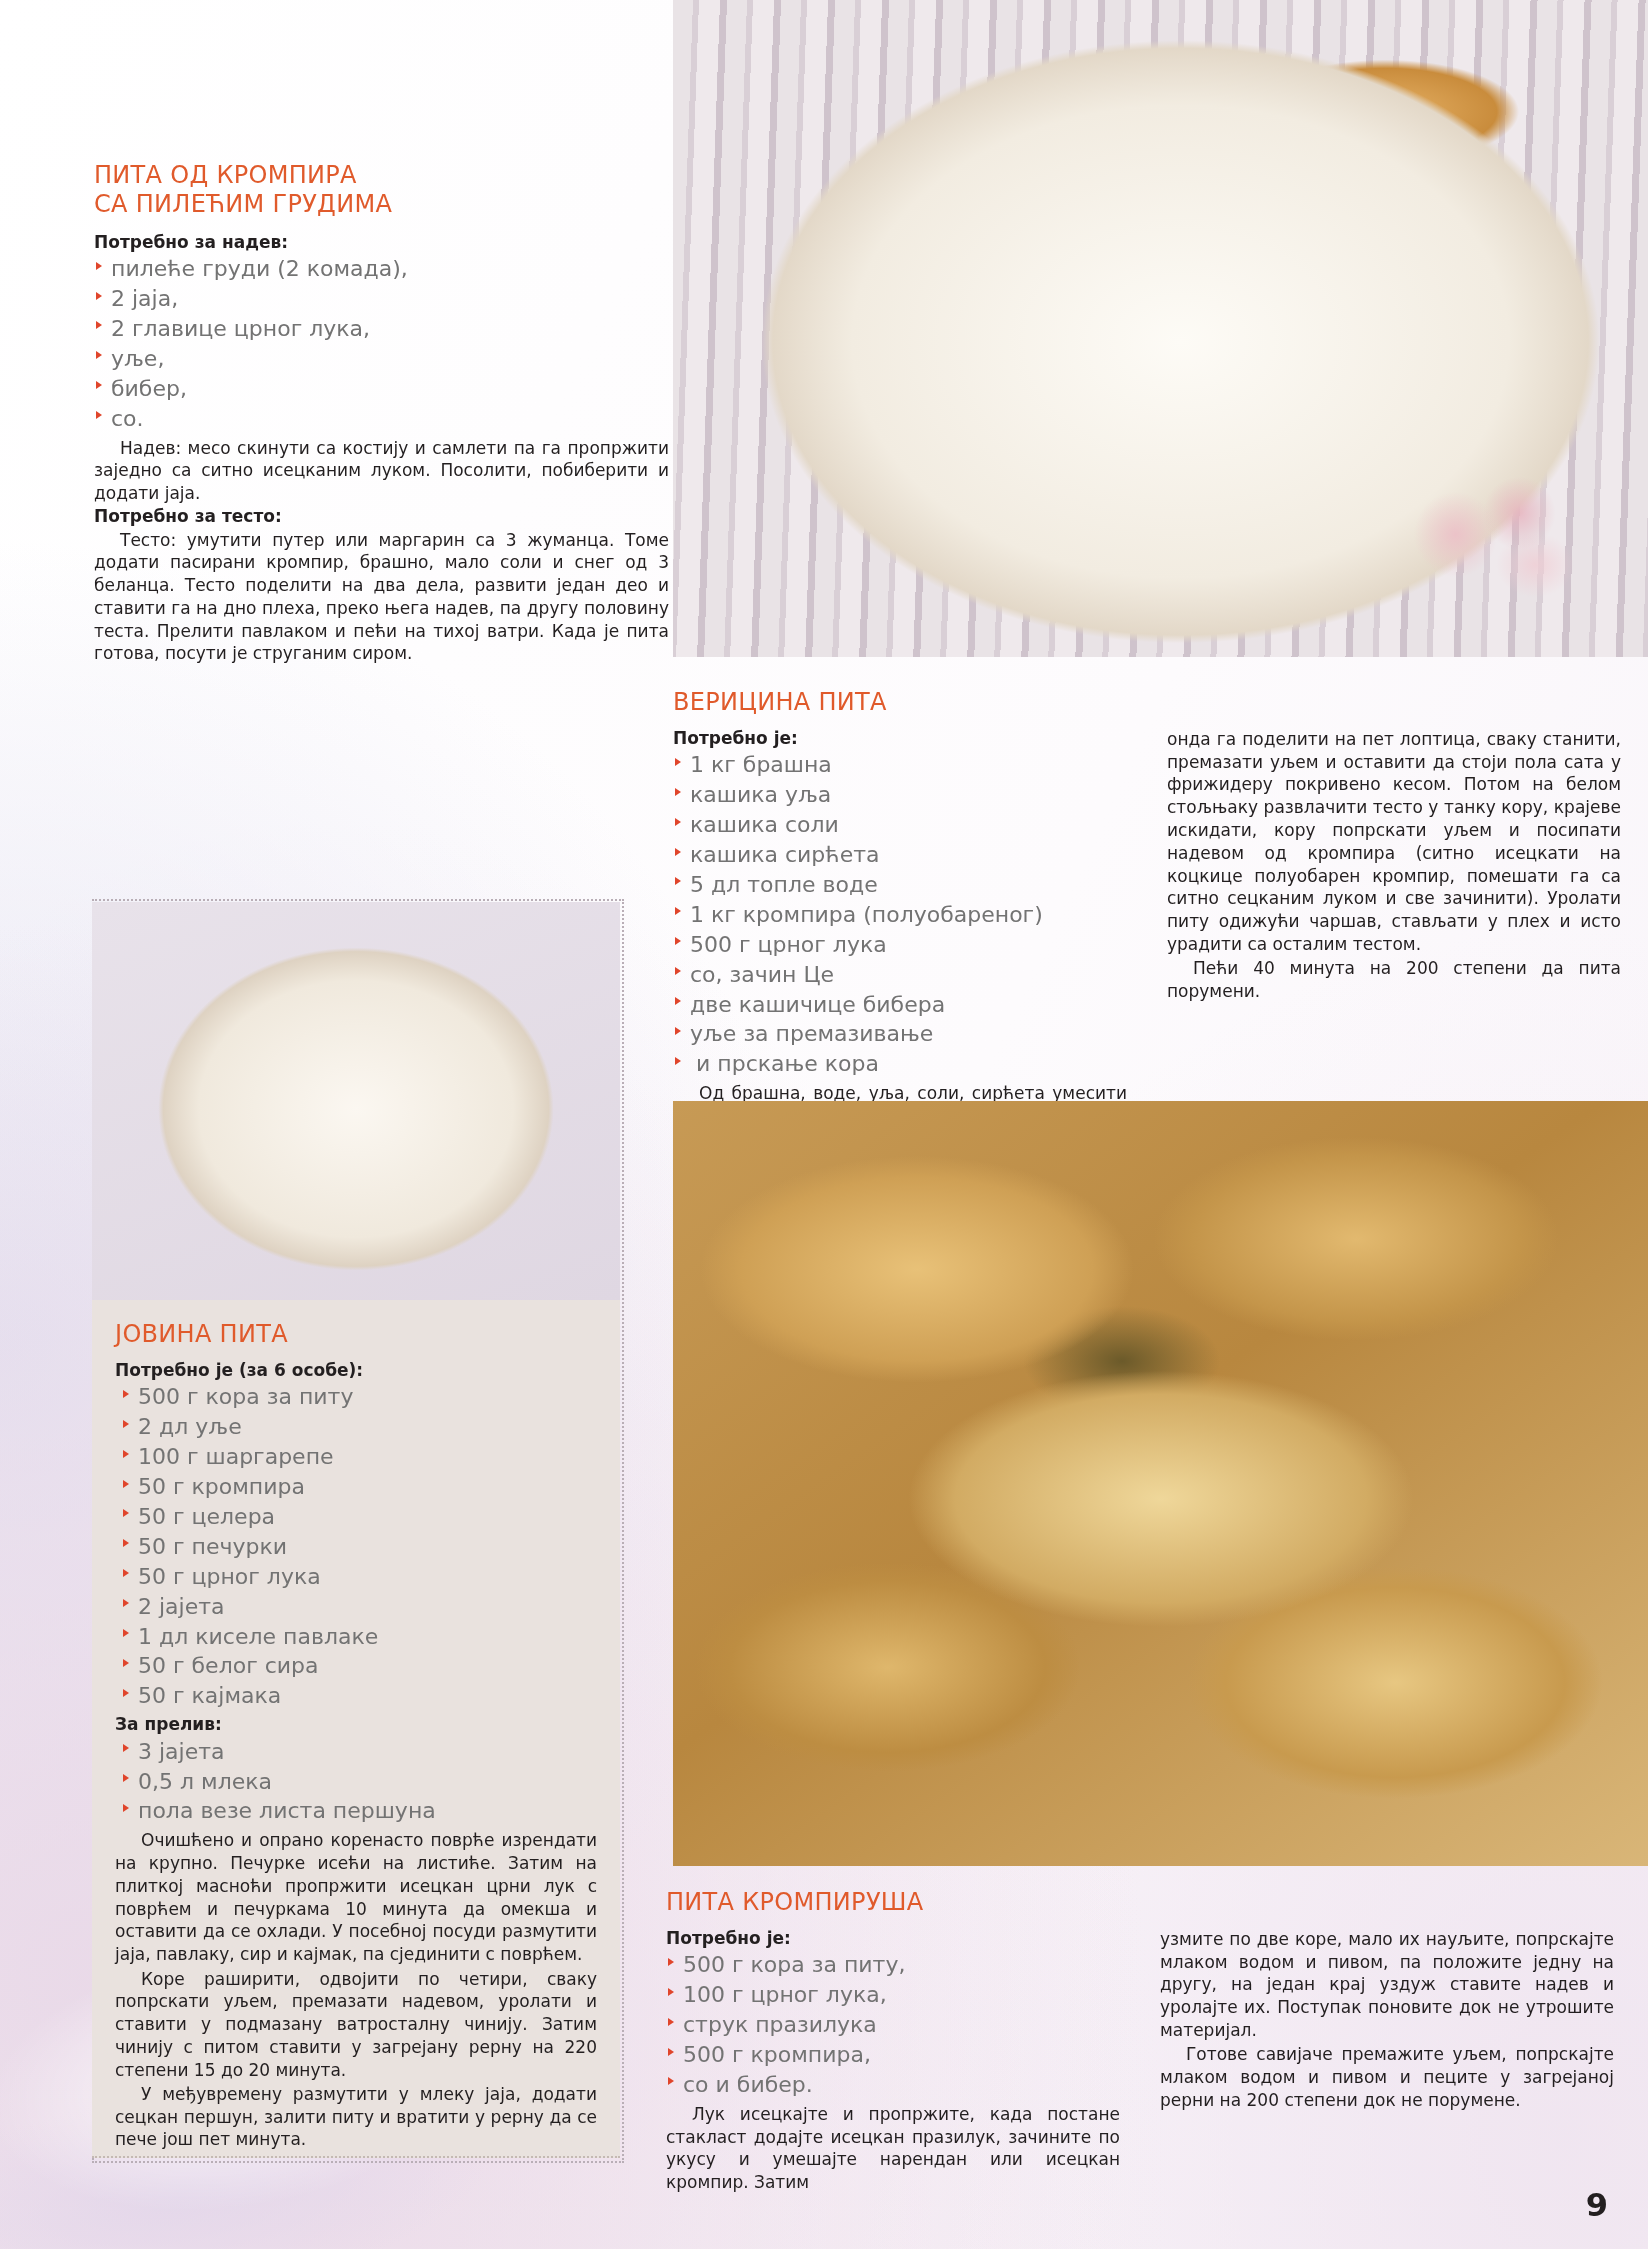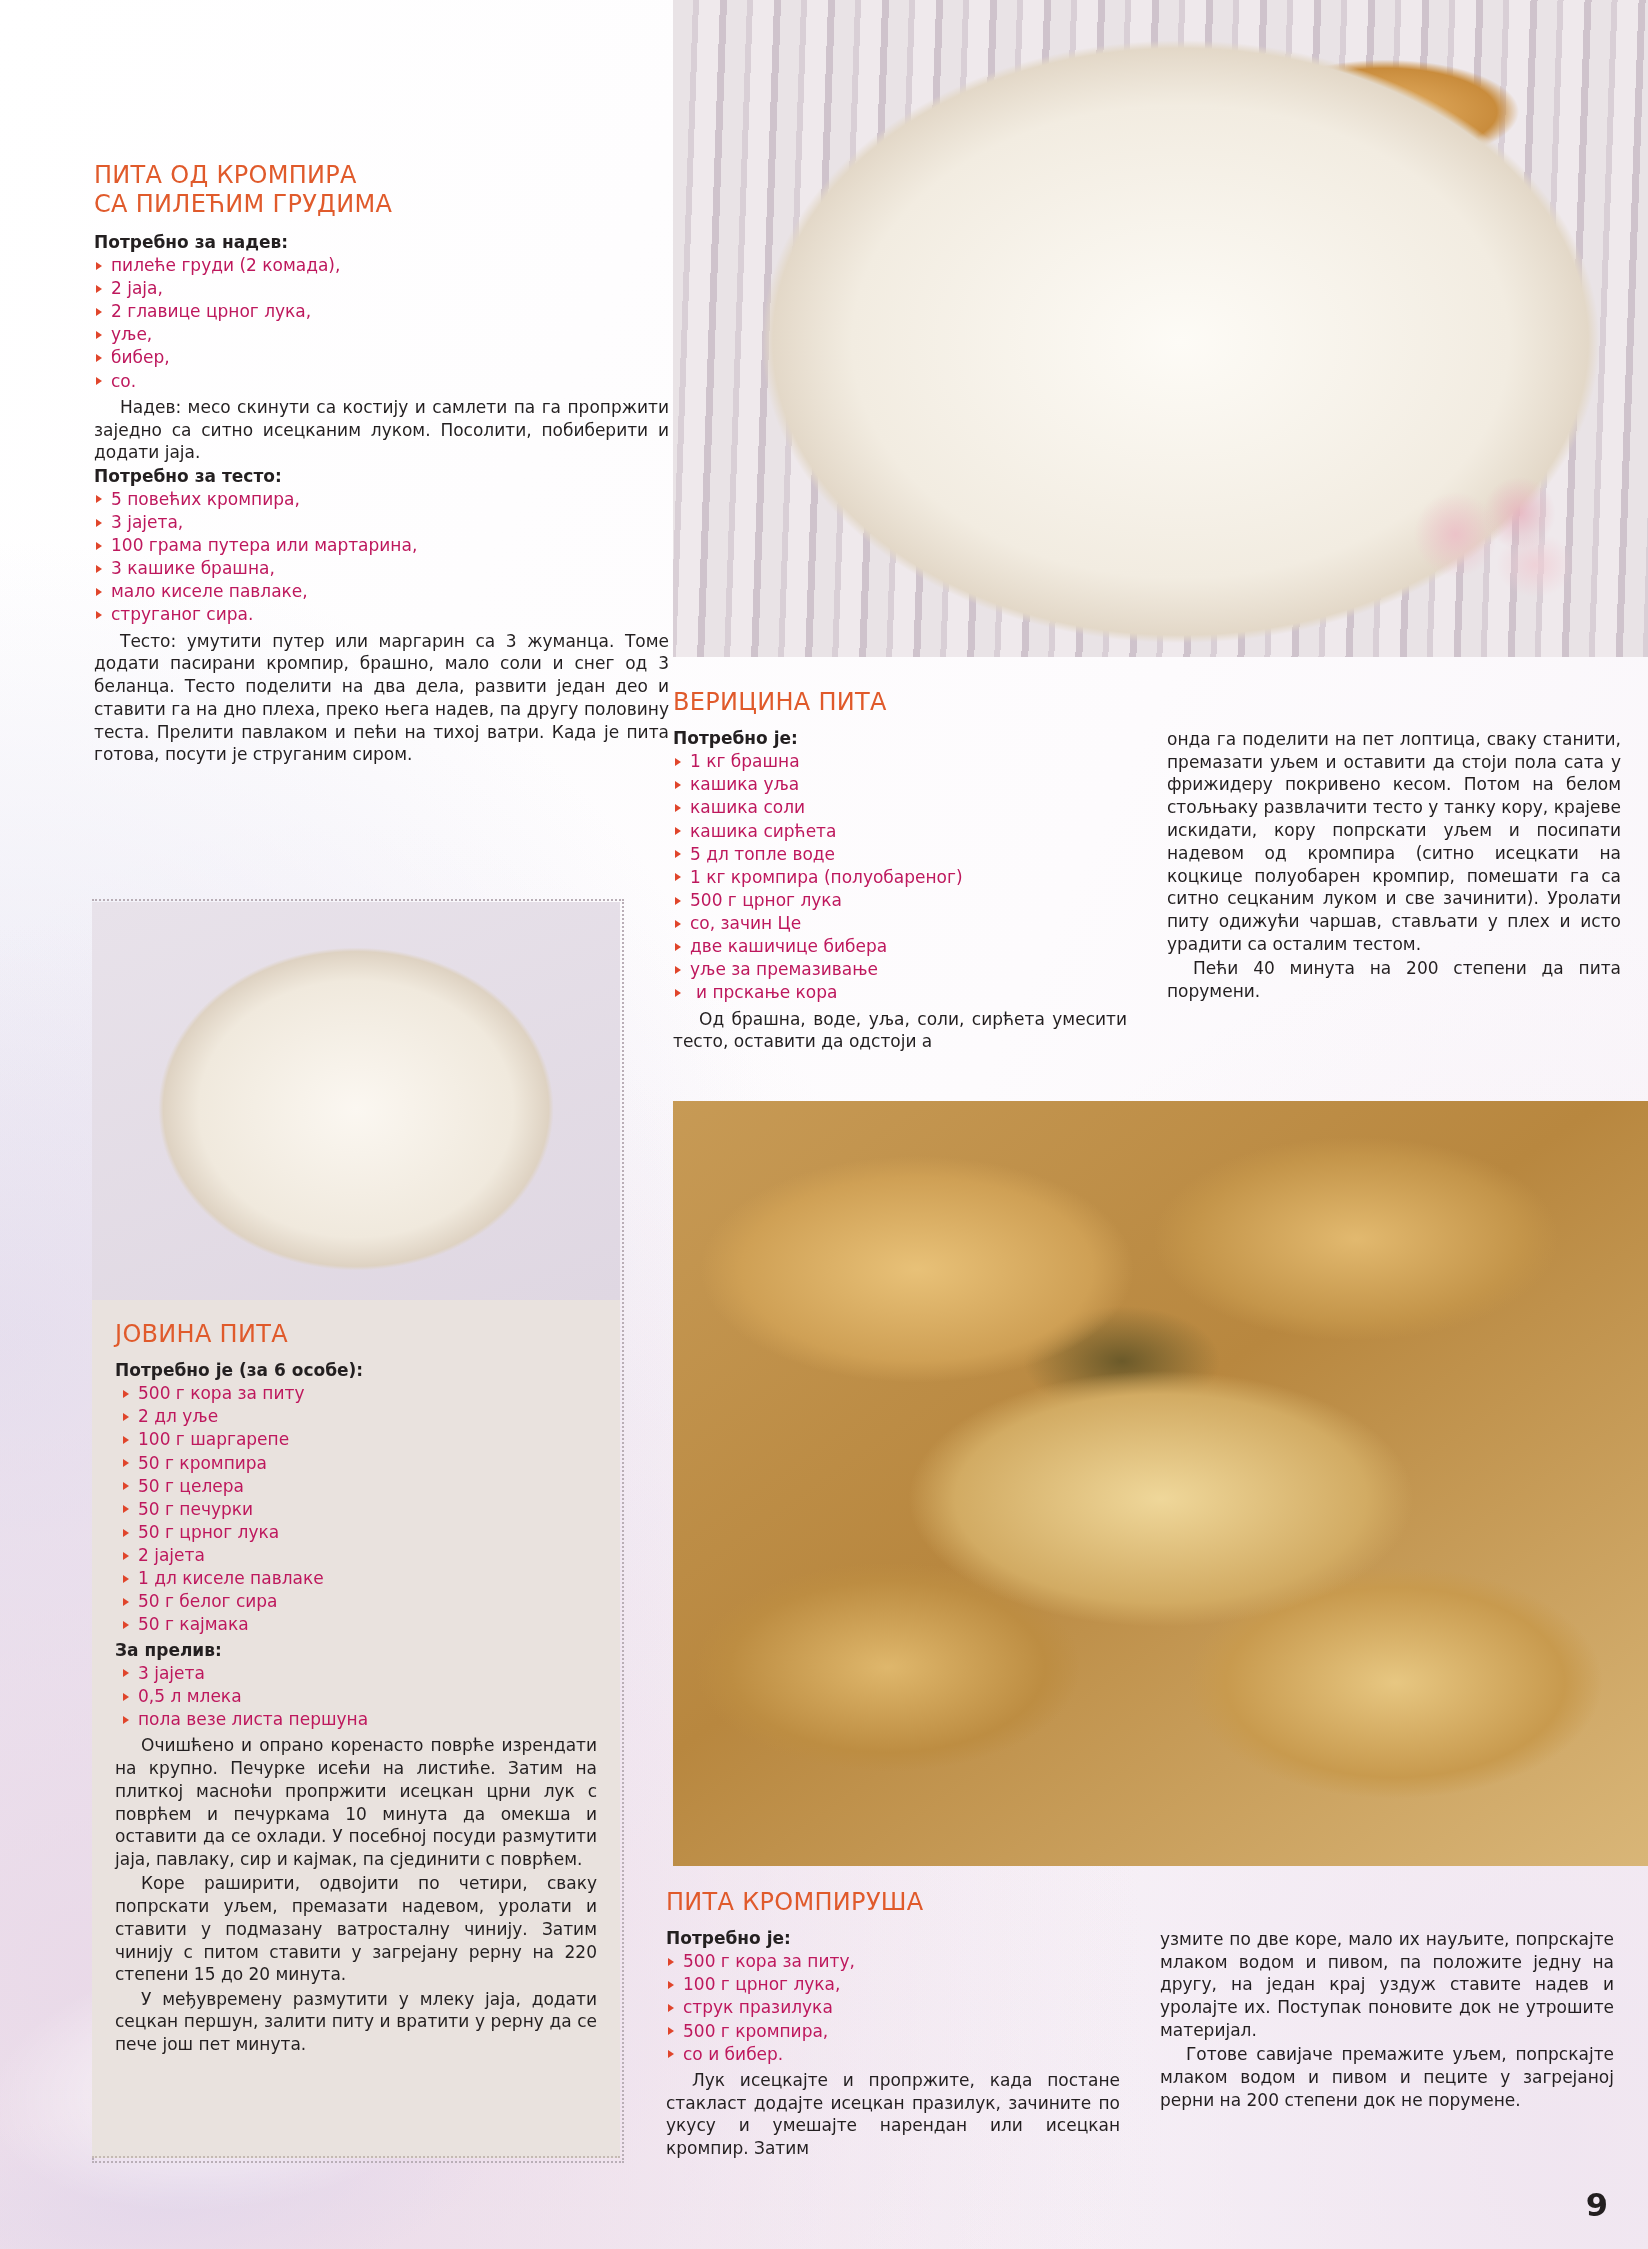--- a/index.html
+++ b/index.html
@@ -39,21 +39,21 @@
     font-weight:400;
     line-height:1.22;
     letter-spacing:0.3px;
     margin:0 0 12.2px 0;
   }
   .sub-bold { font-weight:bold; font-size:17px; color:#231f20; margin:0 0 2.3px 0; }
 
   
   ul.ing { list-style:none; margin:0 0 3.1px 0; padding:0; }
   ul.ing li {
-    font-size:17px; line-height:1.36; color:#be185d;
+    font-size:22px; line-height:1.36; color:#737373;
     padding-left:17px; position:relative;
   }
   ul.ing li:before {
     content:"";
     position:absolute; left:1.5px; top:7.6px;
     width:0; height:0;
     border-left:6.9px solid #e0452b;
     border-top:4.6px solid transparent;
     border-bottom:4.6px solid transparent;
   }
@@ -185,28 +185,20 @@
         <li>пилеће груди (2 комада),</li>
         <li>2 јаја,</li>
         <li>2 главице црног лука,</li>
         <li>уље,</li>
         <li>бибер,</li>
         <li>со.</li>
       </ul>
       <p class="body">Надев: месо скинути са костију и самлети па га пропржити заједно са ситно исецканим луком. Посолити, побиберити и додати јаја.</p>
 
       <p class="sub-bold">Потребно за тесто:</p>
-      <ul class="ing">
-        <li>5 повећих кромпира,</li>
-        <li>3 јајета,</li>
-        <li>100 грама путера или мартарина,</li>
-        <li>3 кашике брашна,</li>
-        <li>мало киселе павлаке,</li>
-        <li>струганог сира.</li>
-      </ul>
       <p class="body">Тесто: умутити путер или маргарин са 3 жуманца. Томе додати пасирани кромпир, брашно, мало соли и снег од 3 беланца. Тесто поделити на два дела, развити један део и ставити га на дно плеха, преко њега надев, па другу половину теста. Прелити павлаком и пећи на тихој ватри. Када је пита готова, посути је струганим сиром.</p>
     </div>
   </div>
 
   <div class="dotted-frame"></div>
 
   <div class="photo" id="photo-pita-slices">
     <div class="ph-inner"></div>
   </div>
 

